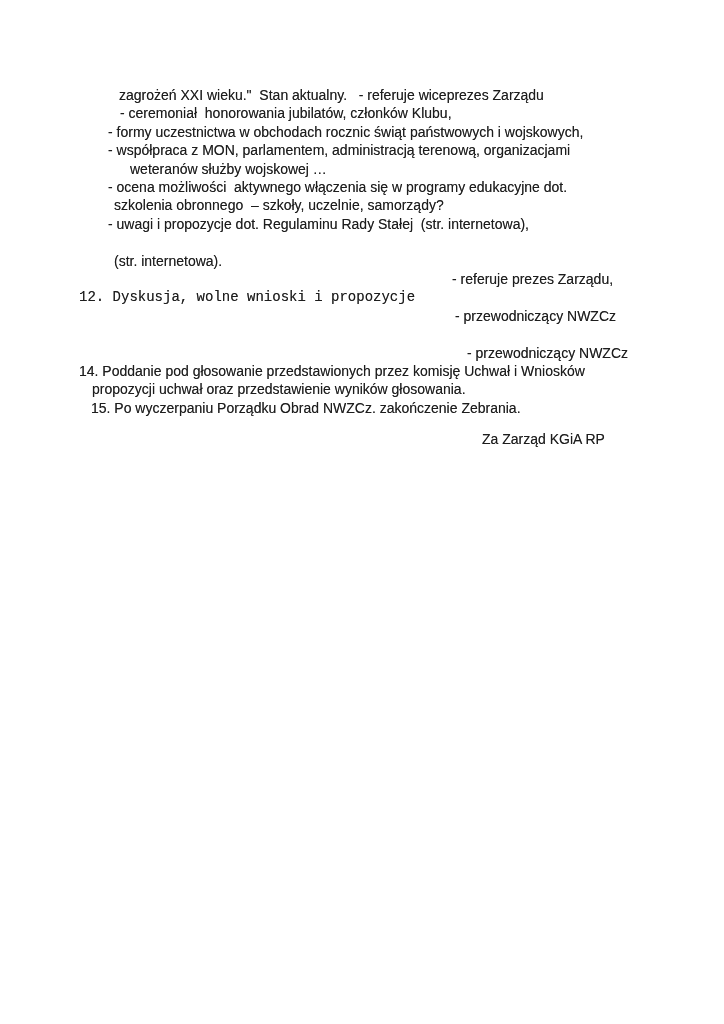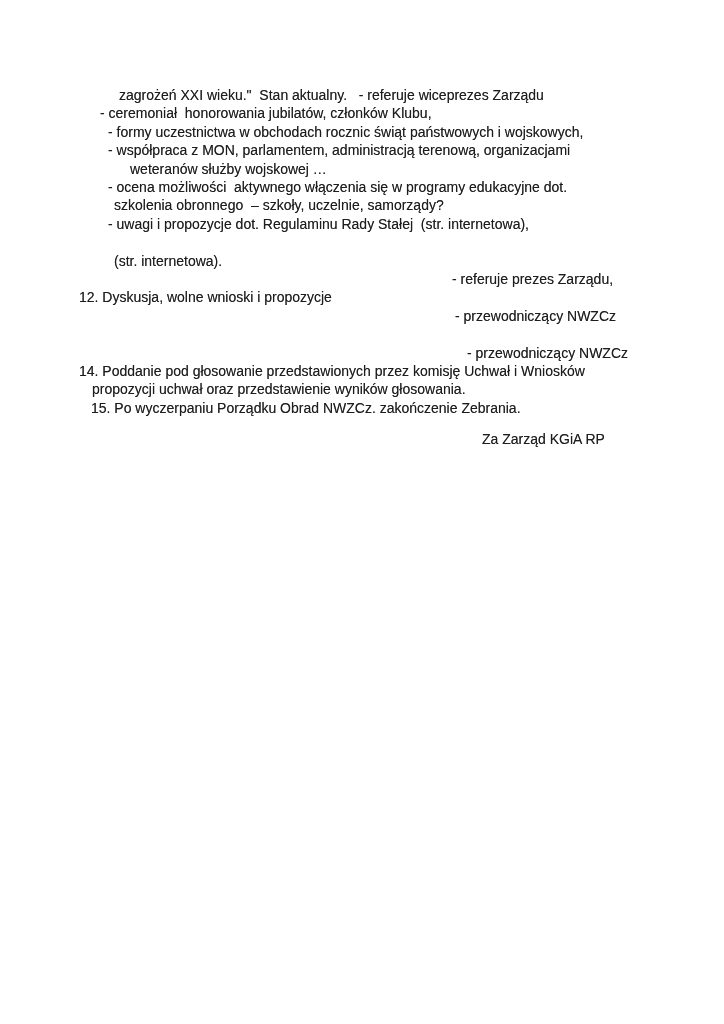--- a/index.html
+++ b/index.html
@@ -24,30 +24,30 @@
     position: absolute;
     white-space: pre;
   }
 </style>
 </head>
 <body>
 
 <div class="page">
 
   <div class="line" style="left:119px; top:87px;">zagrożeń XXI wieku."  Stan aktualny.   - referuje wiceprezes Zarządu</div>
-  <div class="line" style="left:100px; top:105px;text-align:right;">- ceremoniał  honorowania jubilatów, członków Klubu,</div>
+  <div class="line" style="left:120px; top:105px;text-align:right;">- ceremoniał  honorowania jubilatów, członków Klubu,</div>
   <div class="line" style="left:108px; top:124px;">- formy uczestnictwa w obchodach rocznic świąt państwowych i wojskowych,</div>
   <div class="line" style="left:108px; top:142px;">- współpraca z MON, parlamentem, administracją terenową, organizacjami</div>
   <div class="line" style="left:114px; top:161px;margin-left:16px;">weteranów służby wojskowej …</div>
   <div class="line" style="left:108px; top:179px;">- ocena możliwości  aktywnego włączenia się w programy edukacyjne dot.</div>
   <div class="line" style="left:114px; top:197px;">szkolenia obronnego  – szkoły, uczelnie, samorządy?</div>
   <div class="line" style="left:108px; top:216px;">- uwagi i propozycje dot. Regulaminu Rady Stałej  (str. internetowa),</div>
   <div class="line" style="left:114px; top:253px;">(str. internetowa).</div>
   <div class="line" style="left:452px; top:271px;">- referuje prezes Zarządu,</div>
-  <div class="line" style="left:79px;  top:289px;">12. Dyskusja, wolne wnioski i propozycje</div>
+  <div class="line" style="left:79px;  top:289px;font-family:Liberation Mono, monospace;">12. Dyskusja, wolne wnioski i propozycje</div>
   <div class="line" style="left:455px; top:308px;">- przewodniczący NWZCz</div>
   <div class="line" style="left:467px; top:345px;">- przewodniczący NWZCz</div>
   <div class="line" style="left:79px;  top:363px;text-align:center;">14. Poddanie pod głosowanie przedstawionych przez komisję Uchwał i Wniosków</div>
   <div class="line" style="left:92px;  top:381px;">propozycji uchwał oraz przedstawienie wyników głosowania.</div>
   <div class="line" style="left:83px;  top:400px;margin-left:8px;">15. Po wyczerpaniu Porządku Obrad NWZCz. zakończenie Zebrania.</div>
   <div class="line" style="left:482px; top:431px;">Za Zarząd KGiA RP</div>
 
 </div>
 
 </body></html>

